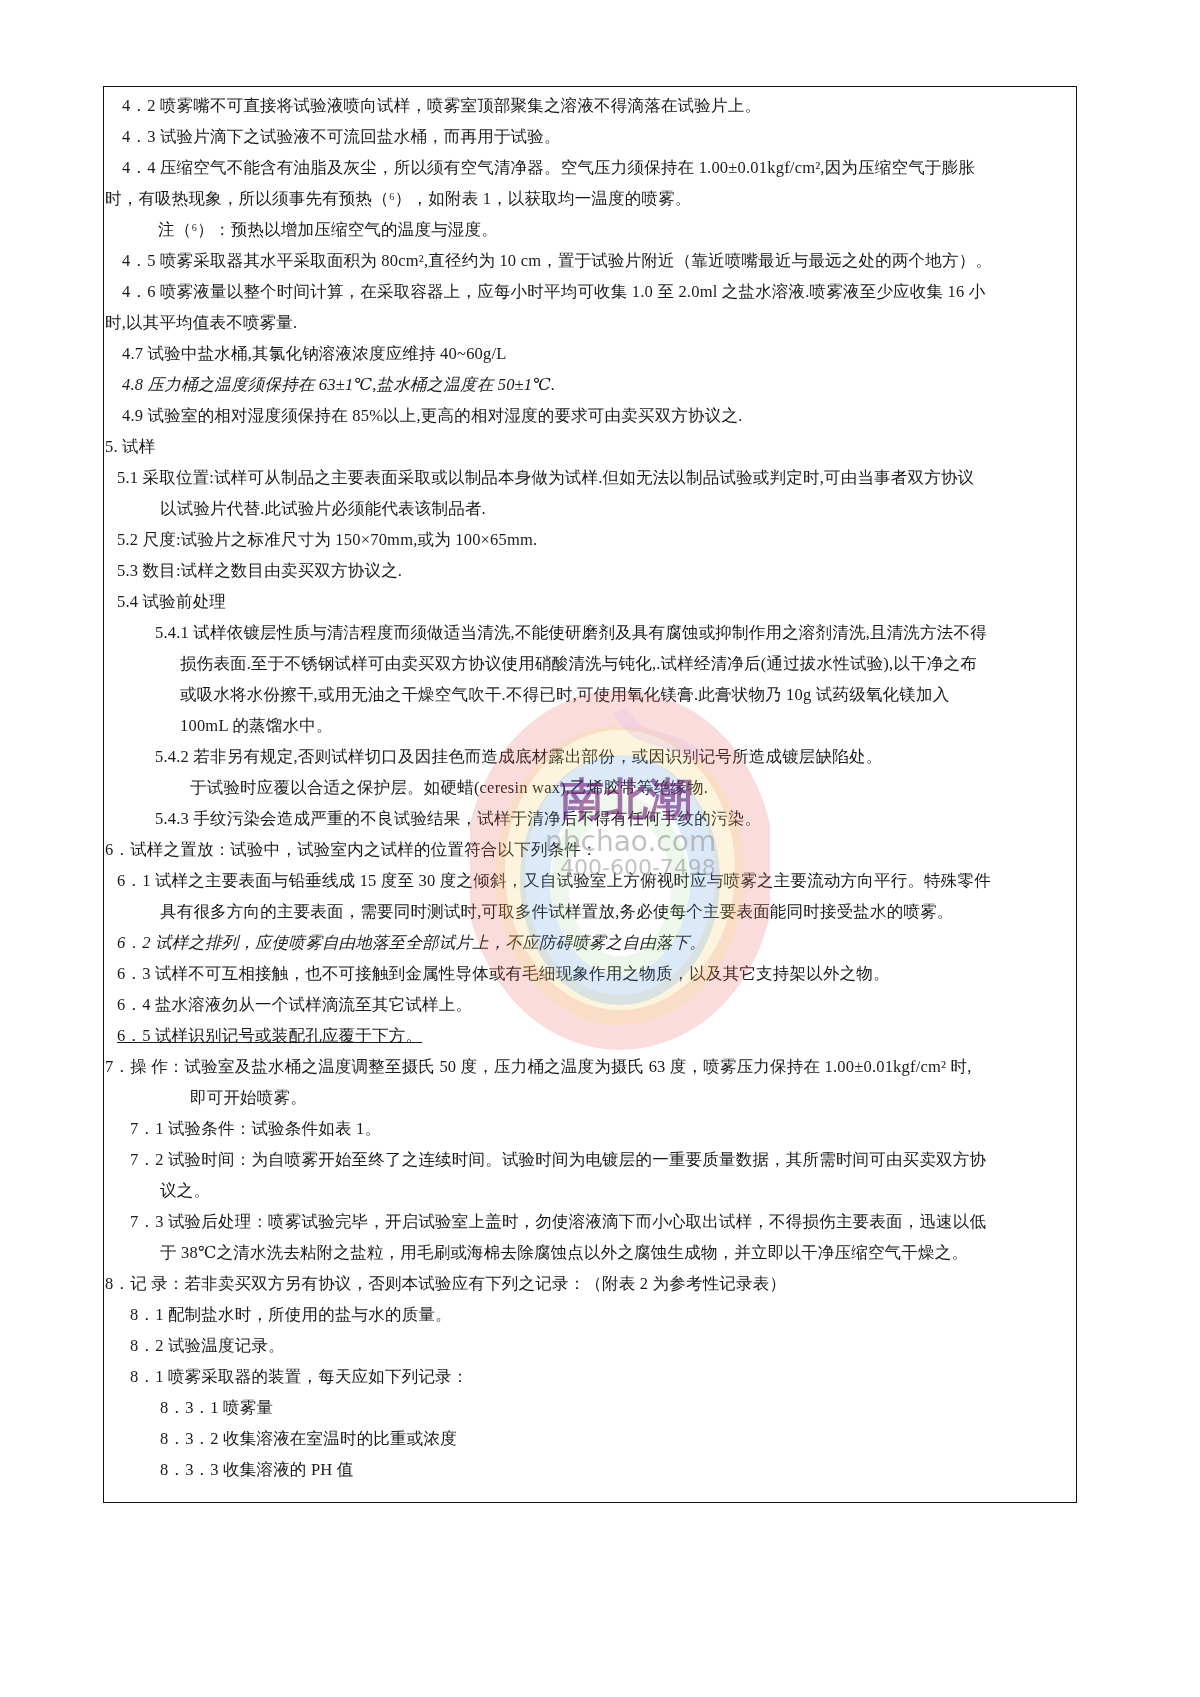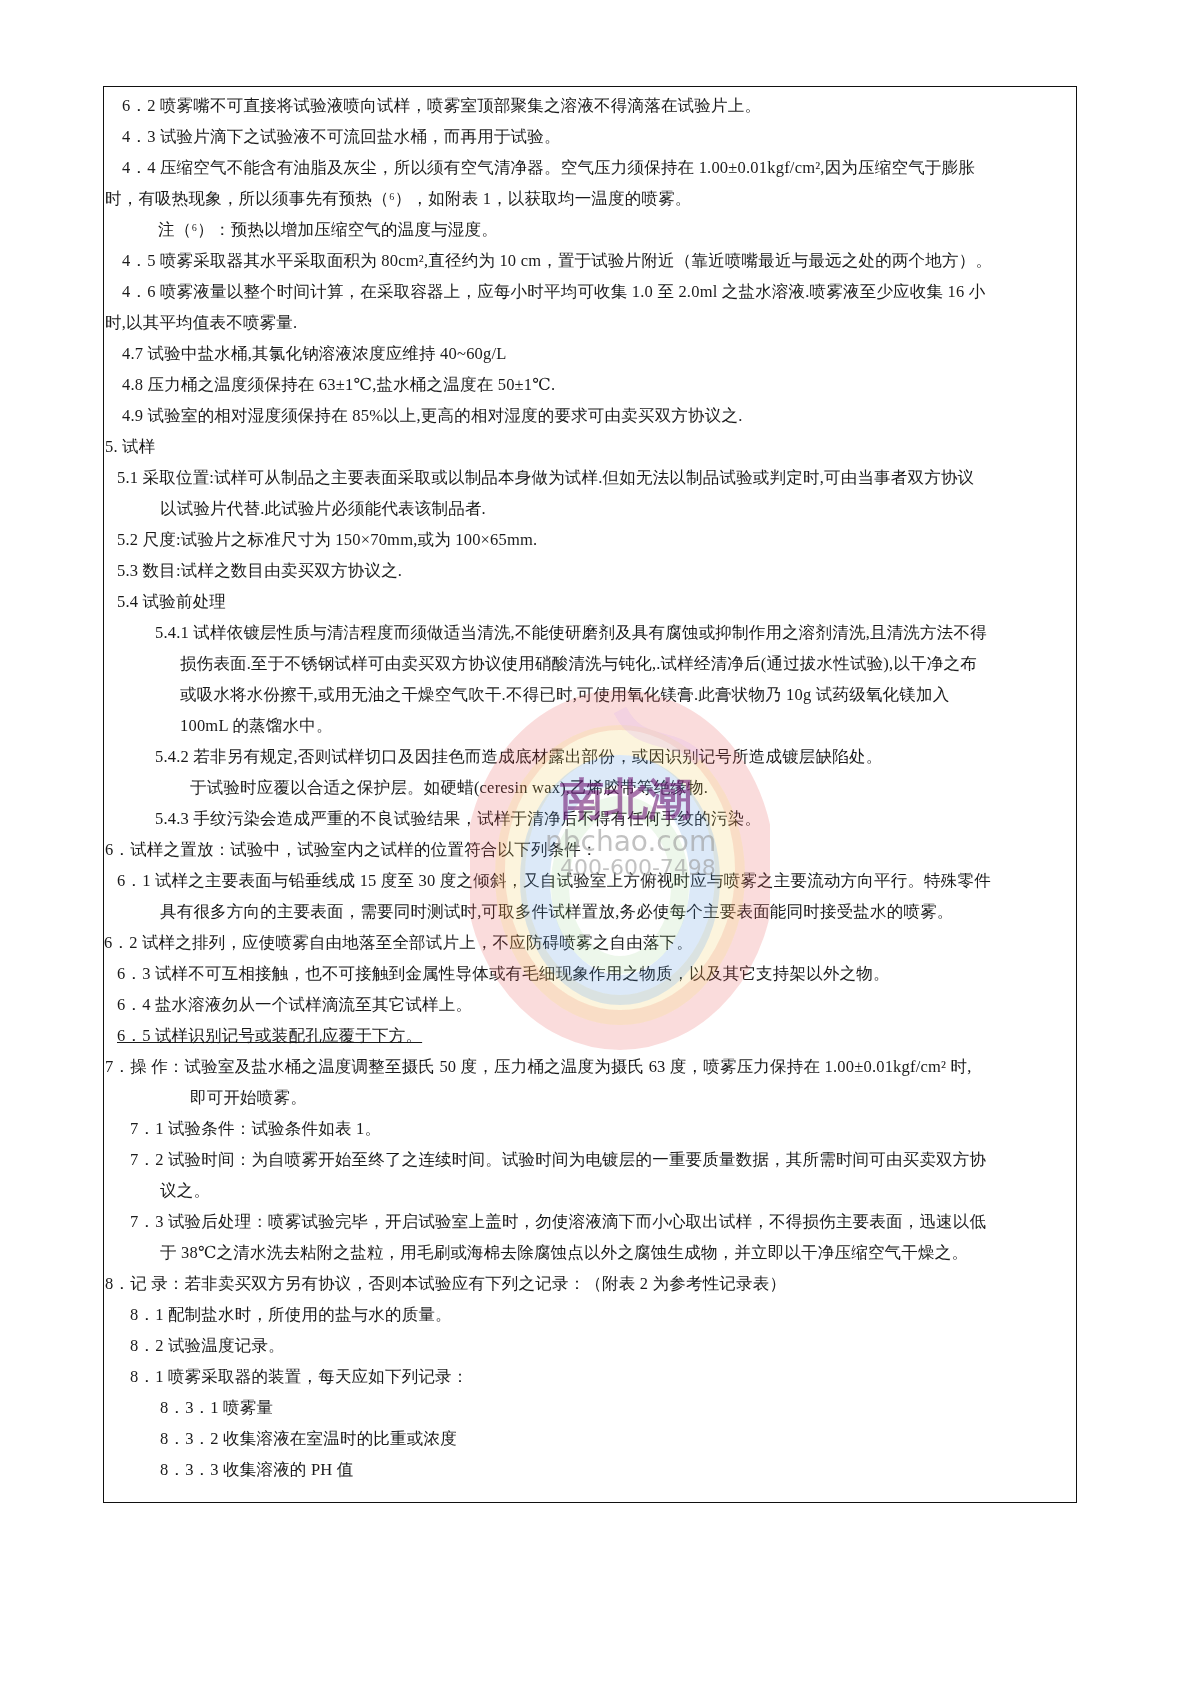--- a/index.html
+++ b/index.html
@@ -10,48 +10,48 @@
   .line { position: absolute; font-size: 16.5px; line-height: 20px; white-space: nowrap; letter-spacing: 0.2px; }
   .watermark { position: absolute; left: 470px; top: 690px; width: 300px; height: 360px; pointer-events: none; opacity: 0.55; }
   .wm-text { position: absolute; left: 560px; font-family: "DejaVu Sans", sans-serif; color: #9a9a9a; opacity: 0.6; }
 </style>
 </head>
 <body>
 
 <div class="frame"></div>
 
 <div id="lines">
-    <div class="line" style="left: 122px; top: 96px;">6．2 喷雾嘴不可直接将试验液喷向试样，喷雾室顶部聚集之溶液不得滴落在试验片上。</div>
+    <div class="line" style="left: 122px; top: 96px;">4．2 喷雾嘴不可直接将试验液喷向试样，喷雾室顶部聚集之溶液不得滴落在试验片上。</div>
     <div class="line" style="left: 122px; top: 127px;">4．3 试验片滴下之试验液不可流回盐水桶，而再用于试验。</div>
     <div class="line" style="left: 122px; top: 158px;">4．4 压缩空气不能含有油脂及灰尘，所以须有空气清净器。空气压力须保持在 1.00±0.01kgf/cm²,因为压缩空气于膨胀</div>
     <div class="line" style="left: 105px; top: 189px;">时，有吸热现象，所以须事先有预热（⁶），如附表 1，以获取均一温度的喷雾。</div>
     <div class="line" style="left: 158px; top: 220px;">注（⁶）：预热以增加压缩空气的温度与湿度。</div>
     <div class="line" style="left: 122px; top: 251px;">4．5 喷雾采取器其水平采取面积为 80cm²,直径约为 10 cm，置于试验片附近（靠近喷嘴最近与最远之处的两个地方）。</div>
     <div class="line" style="left: 122px; top: 282px;">4．6 喷雾液量以整个时间计算，在采取容器上，应每小时平均可收集 1.0 至 2.0ml 之盐水溶液.喷雾液至少应收集 16 小</div>
     <div class="line" style="left: 105px; top: 313px;">时,以其平均值表不喷雾量.</div>
     <div class="line" style="left: 122px; top: 344px;">4.7 试验中盐水桶,其氯化钠溶液浓度应维持 40~60g/L</div>
-    <div class="line" style="left: 122px; top: 375px;">4.8 压力桶之温度须保持在 63±1℃,盐水桶之温度在 50±1℃.</div>
+    <div class="line" style="left: 122px; top: 375px; font-style: italic;">4.8 压力桶之温度须保持在 63±1℃,盐水桶之温度在 50±1℃.</div>
     <div class="line" style="left: 122px; top: 406px;">4.9 试验室的相对湿度须保持在 85%以上,更高的相对湿度的要求可由卖买双方协议之.</div>
     <div class="line" style="left: 105px; top: 437px;">5. 试样</div>
     <div class="line" style="left: 117px; top: 468px;">5.1 采取位置:试样可从制品之主要表面采取或以制品本身做为试样.但如无法以制品试验或判定时,可由当事者双方协议</div>
     <div class="line" style="left: 160px; top: 499px;">以试验片代替.此试验片必须能代表该制品者.</div>
     <div class="line" style="left: 117px; top: 530px;">5.2  尺度:试验片之标准尺寸为 150×70mm,或为 100×65mm.</div>
     <div class="line" style="left: 117px; top: 561px;">5.3 数目:试样之数目由卖买双方协议之.</div>
     <div class="line" style="left: 117px; top: 592px;">5.4 试验前处理</div>
     <div class="line" style="left: 155px; top: 623px;">5.4.1 试样依镀层性质与清洁程度而须做适当清洗,不能使研磨剂及具有腐蚀或抑制作用之溶剂清洗,且清洗方法不得</div>
     <div class="line" style="left: 180px; top: 654px;">损伤表面.至于不锈钢试样可由卖买双方协议使用硝酸清洗与钝化,.试样经清净后(通过拔水性试验),以干净之布</div>
     <div class="line" style="left: 180px; top: 685px;">或吸水将水份擦干,或用无油之干燥空气吹干.不得已时,可使用氧化镁膏.此膏状物乃 10g 试药级氧化镁加入</div>
     <div class="line" style="left: 180px; top: 716px;">100mL 的蒸馏水中。</div>
     <div class="line" style="left: 155px; top: 747px;">5.4.2  若非另有规定,否则试样切口及因挂色而造成底材露出部份，或因识别记号所造成镀层缺陷处。</div>
     <div class="line" style="left: 190px; top: 778px;">于试验时应覆以合适之保护层。如硬蜡(ceresin wax),乙烯胶带等绝缘物.</div>
     <div class="line" style="left: 155px; top: 809px;">5.4.3  手纹污染会造成严重的不良试验结果，试样于清净后不得有任何手纹的污染。</div>
     <div class="line" style="left: 105px; top: 840px;">6．试样之置放：试验中，试验室内之试样的位置符合以下列条件：</div>
     <div class="line" style="left: 117px; top: 871px;">6．1 试样之主要表面与铅垂线成 15 度至 30 度之倾斜，又自试验室上方俯视时应与喷雾之主要流动方向平行。特殊零件</div>
     <div class="line" style="left: 160px; top: 902px;">具有很多方向的主要表面，需要同时测试时,可取多件试样置放,务必使每个主要表面能同时接受盐水的喷雾。</div>
-    <div class="line" style="left: 104px; top: 933px;">6．2 试样之排列，应使喷雾自由地落至全部试片上，不应防碍喷雾之自由落下。</div>
+    <div class="line" style="left: 117px; top: 933px; font-style: italic;">6．2 试样之排列，应使喷雾自由地落至全部试片上，不应防碍喷雾之自由落下。</div>
     <div class="line" style="left: 117px; top: 964px;">6．3 试样不可互相接触，也不可接触到金属性导体或有毛细现象作用之物质，以及其它支持架以外之物。</div>
     <div class="line" style="left: 117px; top: 995px;">6．4 盐水溶液勿从一个试样滴流至其它试样上。</div>
     <div class="line" style="left: 117px; top: 1026px; text-decoration: underline;">6．5 试样识别记号或装配孔应覆于下方。</div>
     <div class="line" style="left: 105px; top: 1057px;">7．操  作：试验室及盐水桶之温度调整至摄氏 50 度，压力桶之温度为摄氏 63 度，喷雾压力保持在 1.00±0.01kgf/cm²  时,</div>
     <div class="line" style="left: 190px; top: 1088px;">即可开始喷雾。</div>
     <div class="line" style="left: 130px; top: 1119px;">7．1 试验条件：试验条件如表 1。</div>
     <div class="line" style="left: 130px; top: 1150px;">7．2 试验时间：为自喷雾开始至终了之连续时间。试验时间为电镀层的一重要质量数据，其所需时间可由买卖双方协</div>
     <div class="line" style="left: 160px; top: 1181px;">议之。</div>
     <div class="line" style="left: 130px; top: 1212px;">7．3 试验后处理：喷雾试验完毕，开启试验室上盖时，勿使溶液滴下而小心取出试样，不得损伤主要表面，迅速以低</div>
     <div class="line" style="left: 160px; top: 1243px;">于 38℃之清水洗去粘附之盐粒，用毛刷或海棉去除腐蚀点以外之腐蚀生成物，并立即以干净压缩空气干燥之。</div>

